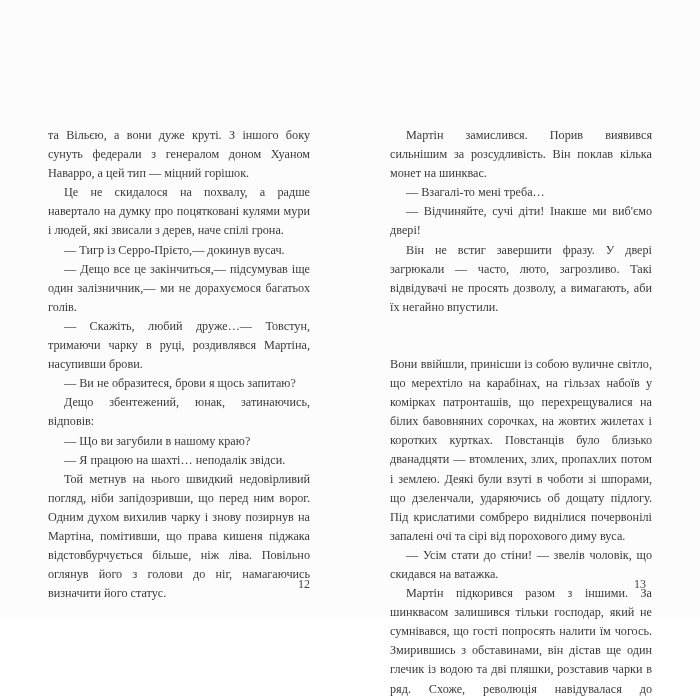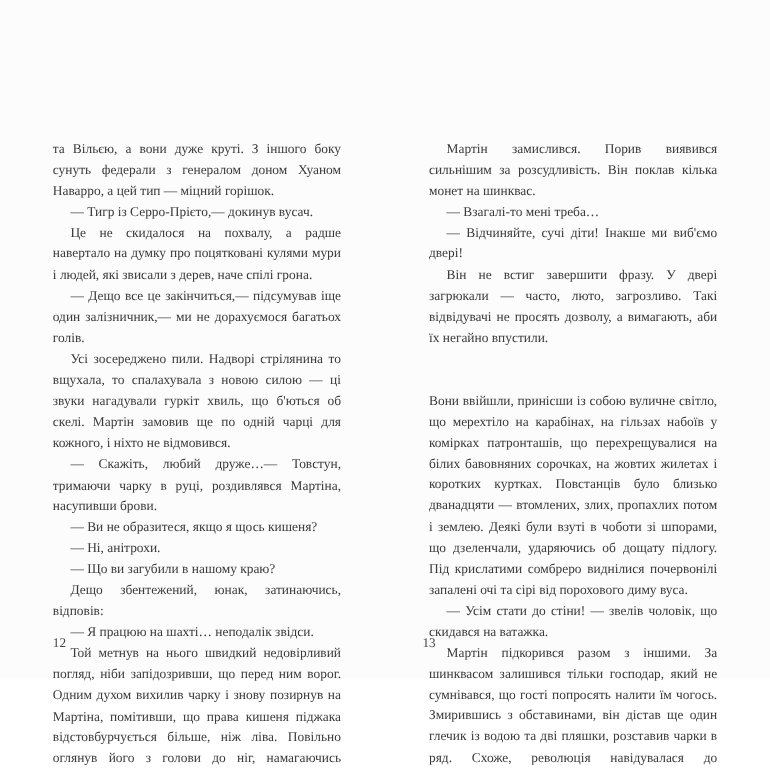--- a/index.html
+++ b/index.html
@@ -15,42 +15,40 @@
     background:#fcfcfc;
   }
   .page { position:absolute; top:126px; width:262px; }
   .page.left { left:48px; }
   .page.right { left:390px; }
   .text { font-size:12.2px; line-height:19.1px; }
   .p { margin:0; text-indent:16px; text-align:justify; text-align-last:left; }
   .p.noindent { text-indent:0; }
   .gap { height:38px; }
   .folio {
-    position:absolute; top:577px; width:262px; text-align:left;
+    position:absolute; top:577px; width:262px; text-align:right;
     font-size:12px; color:#444;
   }
   .folio.left { left:48px; }
   .folio.right { left:384px; }
 </style>
 </head>
 <body>
 
 <div class="spread">
 
   <div class="page left text">
     <p class="p noindent">та Вільєю, а вони дуже круті. З іншого боку сунуть федерали з генералом доном Хуаном Наварро, а цей тип — міцний горішок.</p>
+    <p class="p">Це не скидалося на похвалу, а радше навертало на думку про поцятковані кулями мури і людей, які звисали з дерев, наче спілі грона.</p>
     <p class="p">— Тигр із Серро-Прієто,— докинув вусач.</p>
-    <p class="p">Це не скидалося на похвалу, а радше навертало на думку про поцятковані кулями мури і людей, які звисали з дерев, наче спілі грона.</p>
     <p class="p">— Дещо все це закінчиться,— підсумував іще один залізничник,— ми не дорахуємося багатьох голів.</p>
-    <p class="p">Усі зосереджено пили. Надворі стрілянина то вщухала, то спалахувала з новою силою — ці звуки нагадували гуркіт хвиль, що б'ються об скелі. Мартін замовив ще по одній чарці для кожного, і ніхто не відмовився.</p>
     <p class="p">— Скажіть, любий друже…— Товстун, тримаючи чарку в руці, роздивлявся Мартіна, насупивши брови.</p>
-    <p class="p">— Ви не образитеся, якщо я щось кишеня?</p>
-    <p class="p">— Ні, анітрохи.</p>
+    <p class="p">— Ви не образитеся, брови я щось запитаю?</p>
+    <p class="p">Дещо збентежений, юнак, затинаючись, відповів:</p>
     <p class="p">— Що ви загубили в нашому краю?</p>
-    <p class="p">Дещо збентежений, юнак, затинаючись, відповів:</p>
     <p class="p">— Я працюю на шахті… неподалік звідси.</p>
     <p class="p">Той метнув на нього швидкий недовірливий погляд, ніби запідозривши, що перед ним ворог. Одним духом вихилив чарку і знову позирнув на Мартіна, помітивши, що права кишеня піджака відстовбурчується більше, ніж ліва. Повільно оглянув його з голови до ніг, намагаючись визначити його статус.</p>
 
   </div>
 
   <div class="page right text">
     <p class="p">Мартін замислився. Порив виявився сильнішим за розсудливість. Він поклав кілька монет на шинквас.</p>
     <p class="p">— Взагалі-то мені треба…</p>
     <p class="p">— Відчиняйте, сучі діти! Інакше ми виб'ємо двері!</p>
     <p class="p">Він не встиг завершити фразу. У двері загрюкали — часто, люто, загрозливо. Такі відвідувачі не просять дозволу, а вимагають, аби їх негайно впустили.</p>

